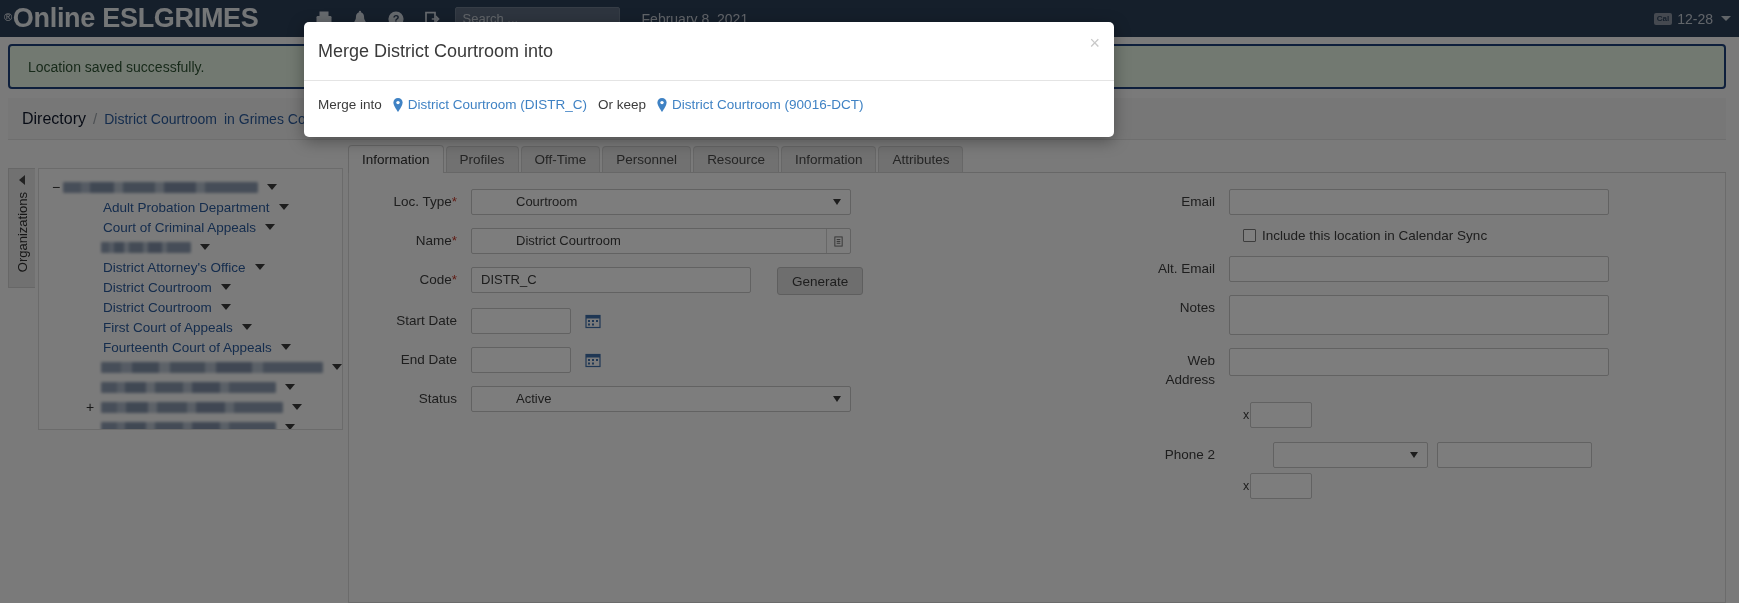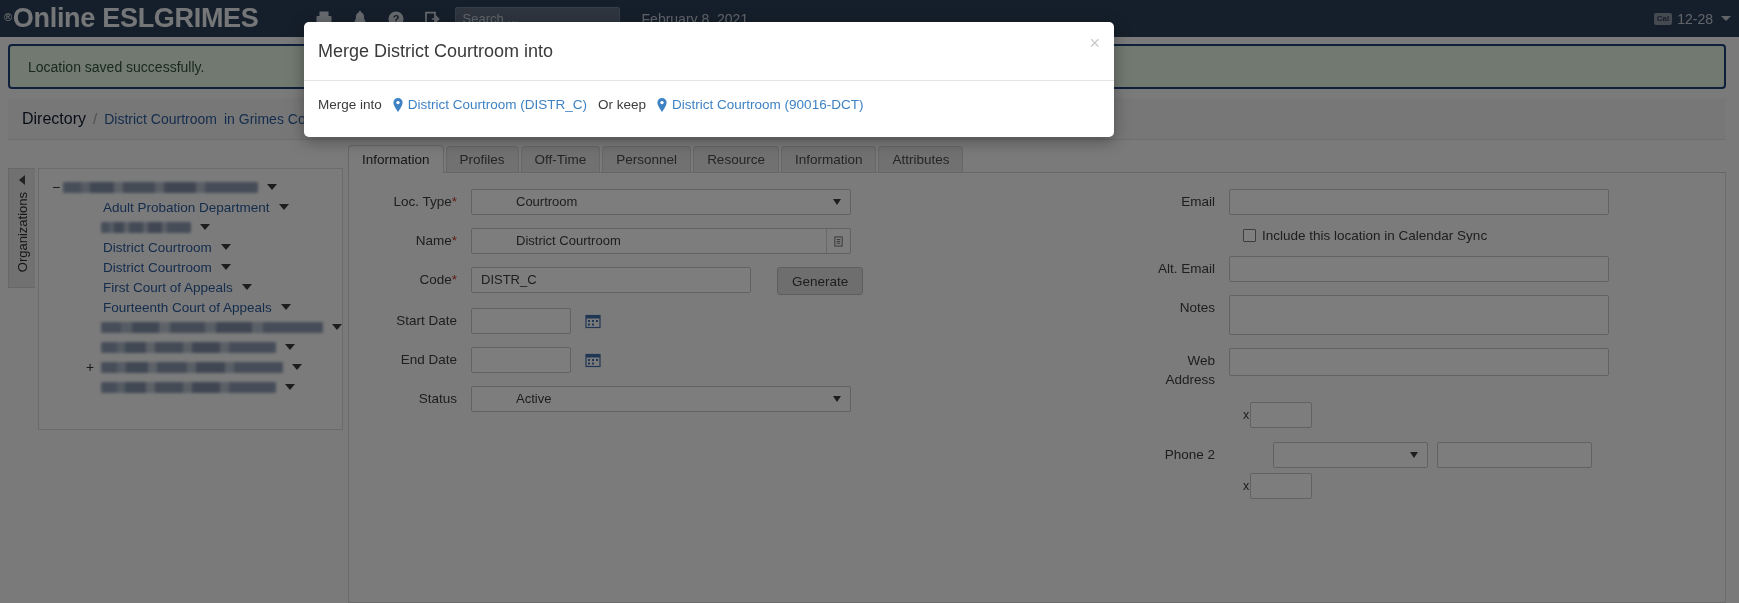--- a/index.html
+++ b/index.html
@@ -420,21 +420,29 @@
         <div class="tnode">
           <span class="tog">−</span>
           <span class="redacted" style="width: 195px;"></span>
           <span class="tcaret"></span>
         </div>
         <div class="tnode child">
           <span class="tlabel">Adult Probation Department</span>
           <span class="tcaret"></span>
         </div>
         <div class="tnode child">
+          <span class="tlabel">Court of Criminal Appeals</span>
+          <span class="tcaret"></span>
+        </div>
+        <div class="tnode child">
           <span class="redacted" style="width: 90px;"></span>
+          <span class="tcaret"></span>
+        </div>
+        <div class="tnode child">
+          <span class="tlabel">District Attorney's Office</span>
           <span class="tcaret"></span>
         </div>
         <div class="tnode child">
           <span class="tlabel">District Courtroom</span>
           <span class="tcaret"></span>
         </div>
         <div class="tnode child">
           <span class="tlabel">District Courtroom</span>
           <span class="tcaret"></span>
         </div>

